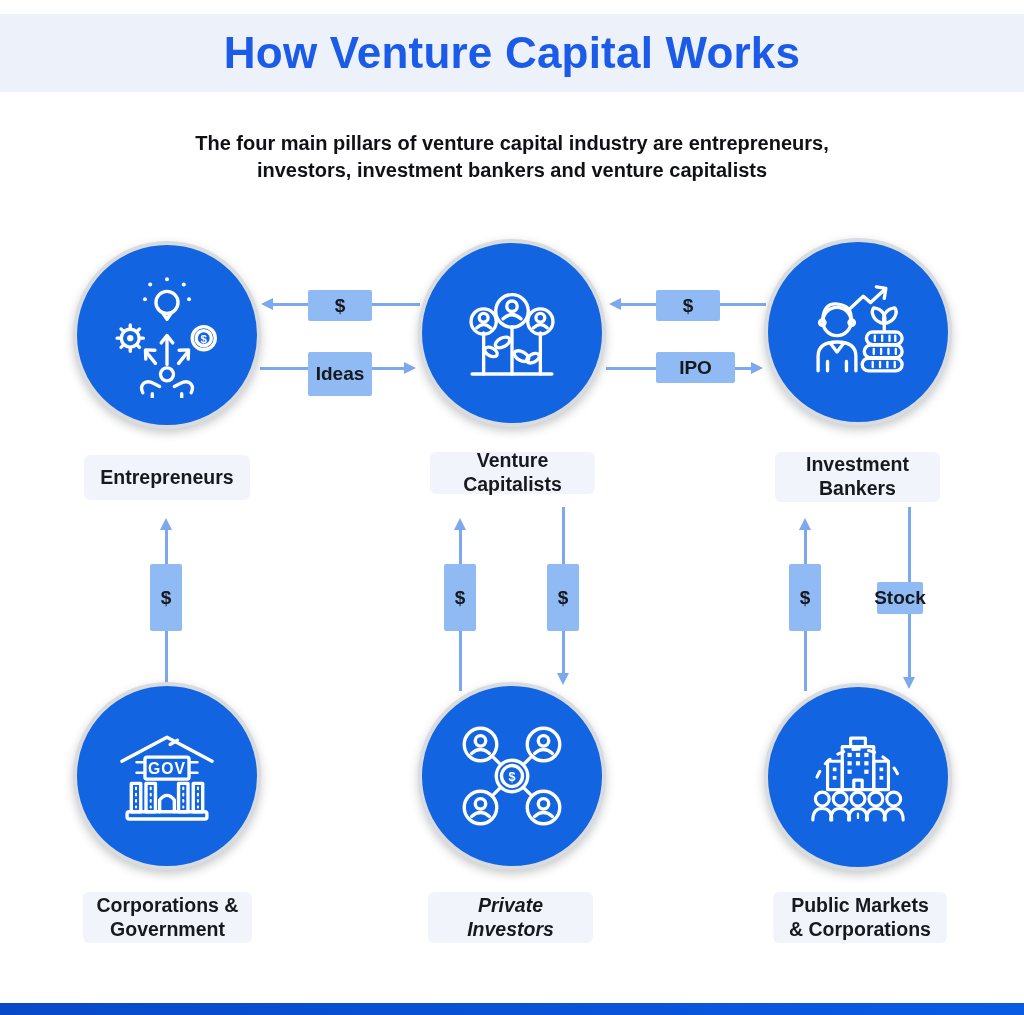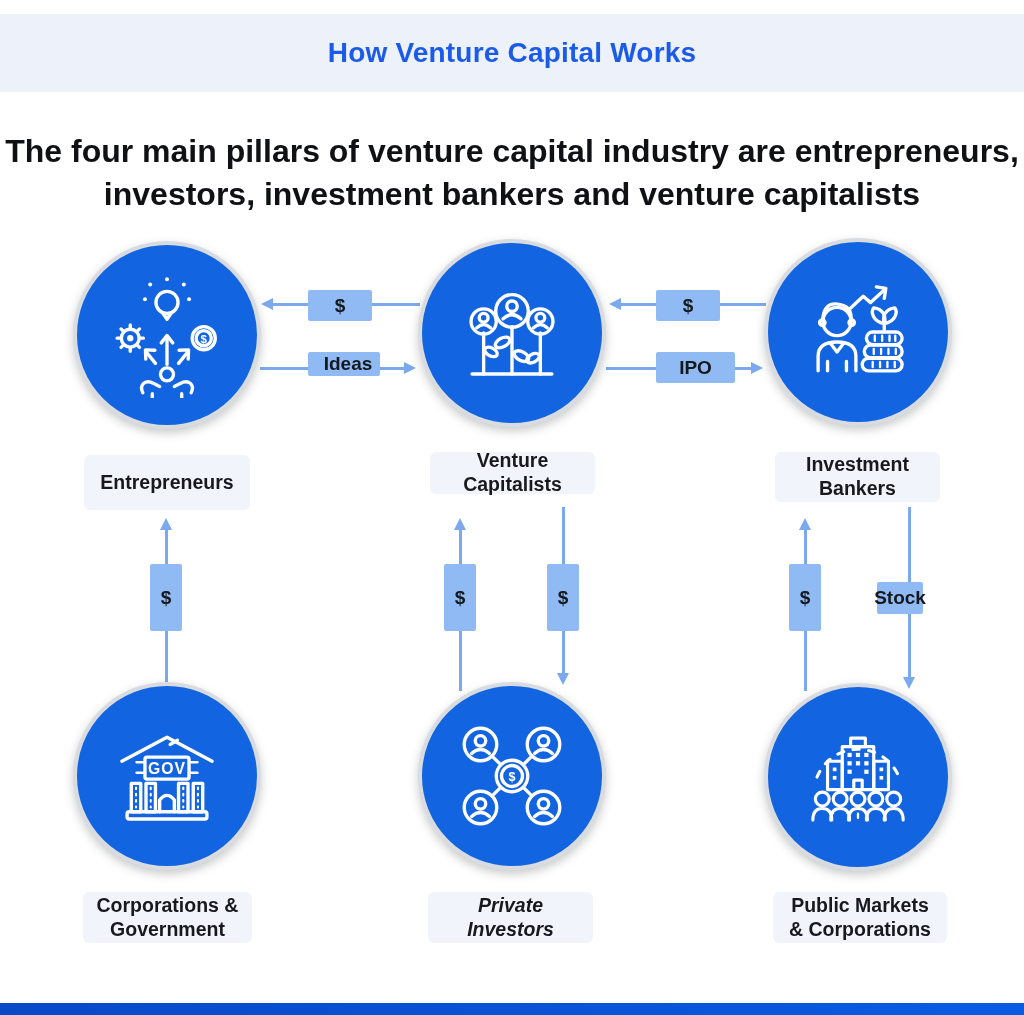--- a/index.html
+++ b/index.html
@@ -5,23 +5,23 @@
   :root{
     --accent-blue:#1264E0; --title-blue:#1B5BE8; --chip-blue:#8FBAF3;
     --arrow-blue:#7CA8ED; --node-label-bg:#F1F5FB; --band-bg:#EDF2FA;
     --footer-start:#0849C8; --footer-end:#0A5BE4;
   }
   html,body{margin:0;padding:0;background:#fff;}
   .page{position:relative;width:1024px;height:1015px;background:#fff;overflow:hidden;
         font-family:"Liberation Sans",sans-serif;}
   .title-band{position:absolute;left:0;top:14px;width:1024px;height:78px;background:var(--band-bg);
         display:flex;align-items:center;justify-content:center;}
-  .title-band h1{margin:0;font-size:28px;font-weight:700;color:var(--title-blue);letter-spacing:.2px;}
+  .title-band h1{margin:0;font-size:44px;font-weight:700;color:var(--title-blue);letter-spacing:.2px;}
   .subtitle{position:absolute;left:0;top:130px;width:1024px;margin:0;text-align:center;
-        font-size:32px;line-height:1.33;font-weight:700;color:#101114;white-space:pre-line;}
+        font-size:20px;line-height:1.33;font-weight:700;color:#101114;white-space:pre-line;}
   .diagram{position:absolute;left:0;top:0;width:1024px;height:1015px;}
   .line-h{position:absolute;height:3px;background:var(--arrow-blue);}
   .line-v{position:absolute;width:3px;background:var(--arrow-blue);}
   .head{position:absolute;width:0;height:0;}
   .head.left{border-top:6px solid transparent;border-bottom:6px solid transparent;border-right:12px solid var(--arrow-blue);}
   .head.right{border-top:6px solid transparent;border-bottom:6px solid transparent;border-left:12px solid var(--arrow-blue);}
   .head.up{border-left:6px solid transparent;border-right:6px solid transparent;border-bottom:12px solid var(--arrow-blue);}
   .head.down{border-left:6px solid transparent;border-right:6px solid transparent;border-top:12px solid var(--arrow-blue);}
   .chip{position:absolute;background:var(--chip-blue);display:flex;align-items:center;justify-content:center;
         font-size:19px;font-weight:700;color:#15181D;border-radius:2px;}
@@ -52,21 +52,21 @@
 
     <div>
       <div class="line-h" style="left:272px;top:303px;width:148px;"></div>
       <div class="head left" style="left:261px;top:298px;"></div>
       <div class="chip" style="left:308px;top:290px;width:64px;height:31px;">$</div>
     </div>
 
     <div>
       <div class="line-h" style="left:260px;top:367px;width:146px;"></div>
       <div class="head right" style="left:404px;top:362px;"></div>
-      <div class="chip" style="left:308px;top:352px;width:64px;height:24px;padding-left:8px;">Ideas</div>
+      <div class="chip" style="left:308px;top:352px;width:64px;height:44px;">Ideas</div>
     </div>
 
     <div>
       <div class="line-h" style="left:620px;top:303px;width:146px;"></div>
       <div class="head left" style="left:609px;top:298px;"></div>
       <div class="chip" style="left:656px;top:290px;width:64px;height:31px;">$</div>
     </div>
 
     <div>
       <div class="line-h" style="left:606px;top:367px;width:146px;"></div>
@@ -242,21 +242,21 @@
           <circle cx="94" cy="81" r="6.6"></circle>
         <path d="M17 101 Q17 90 26 90 Q35 90 35 101"></path>
         <path d="M34 101 Q34 90 43 90 Q52 90 52 101"></path>
         <path d="M51 101 Q51 90 60 90 Q69 90 69 101"></path>
         <path d="M68 101 Q68 90 77 90 Q86 90 86 101"></path>
         <path d="M85 101 Q85 90 94 90 Q103 90 103 101"></path>
         <path d="M60 95 v4" stroke-width="2.2"></path>
       </svg>
     </div>
 
-    <div class="nlabel" style="left:84px;top:455px;width:166px;height:55px;">Entrepreneurs</div>
+    <div class="nlabel" style="left:84px;top:455px;width:166px;height:45px;">Entrepreneurs</div>
     <div class="nlabel" style="left:430px;top:452px;width:165px;height:42px;">Venture
 Capitalists</div>
     <div class="nlabel" style="left:83px;top:892px;width:169px;height:51px;">Corporations &amp;
 Government</div>
     <div class="nlabel" style="left:775px;top:452px;width:165px;height:50px;">Investment
 Bankers</div>
     <div class="nlabel" style="left:428px;top:892px;width:165px;height:51px;font-style:italic;">Private
 Investors</div>
     <div class="nlabel" style="left:773px;top:892px;width:174px;height:51px;">Public Markets
 &amp; Corporations</div>

